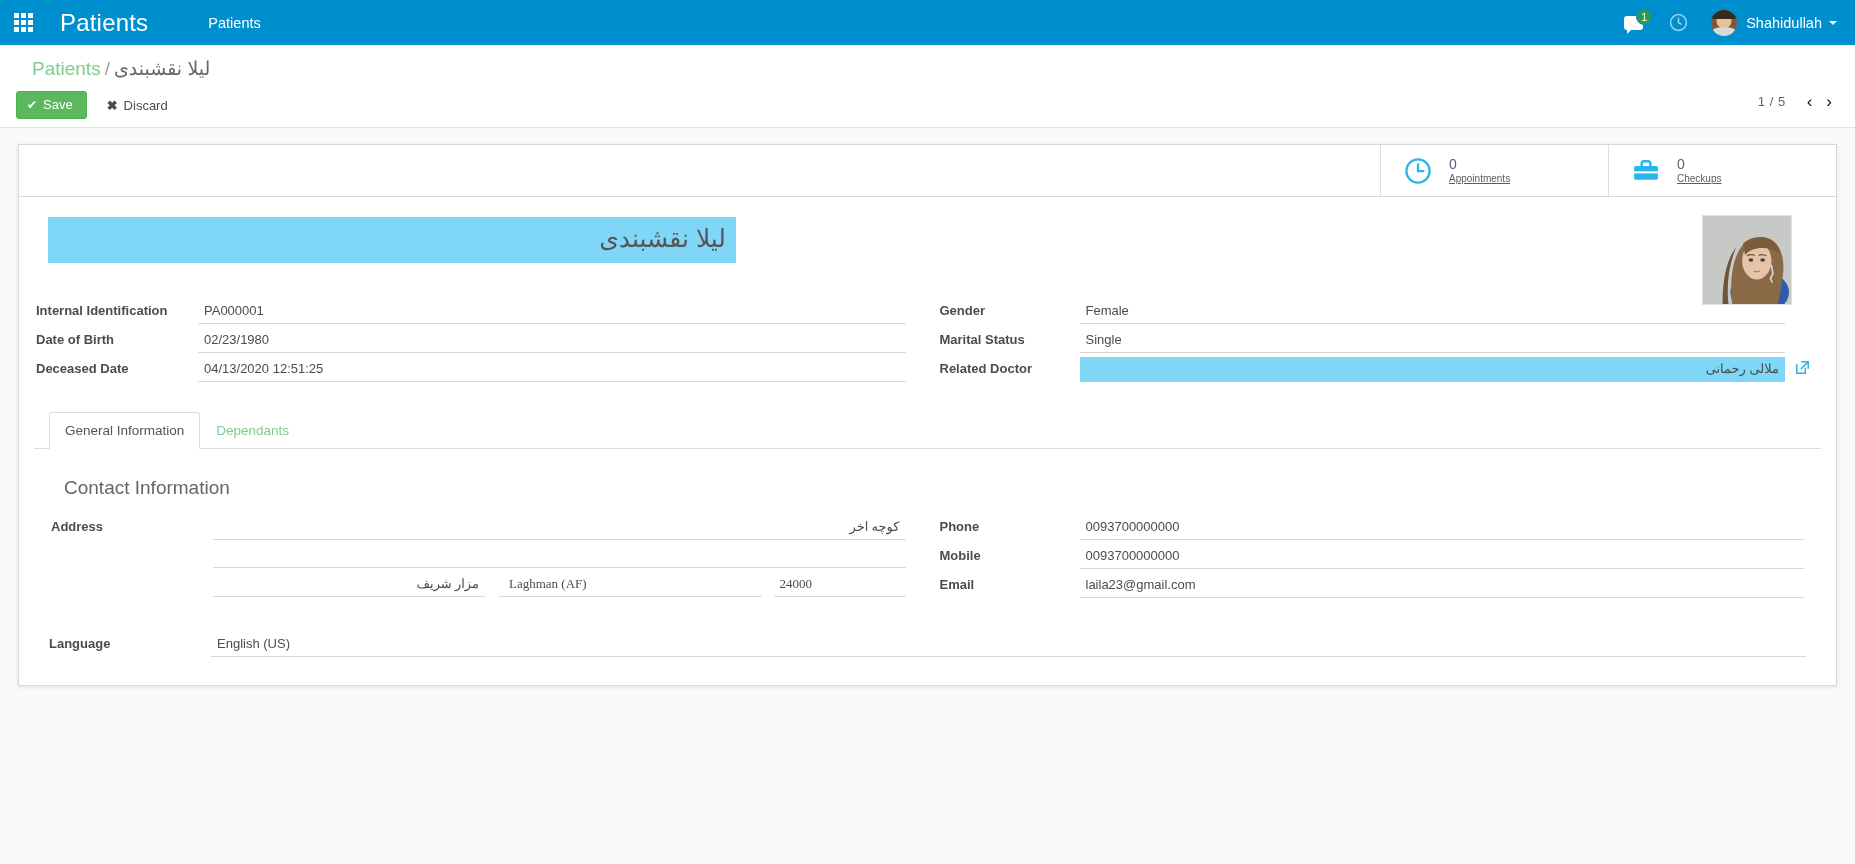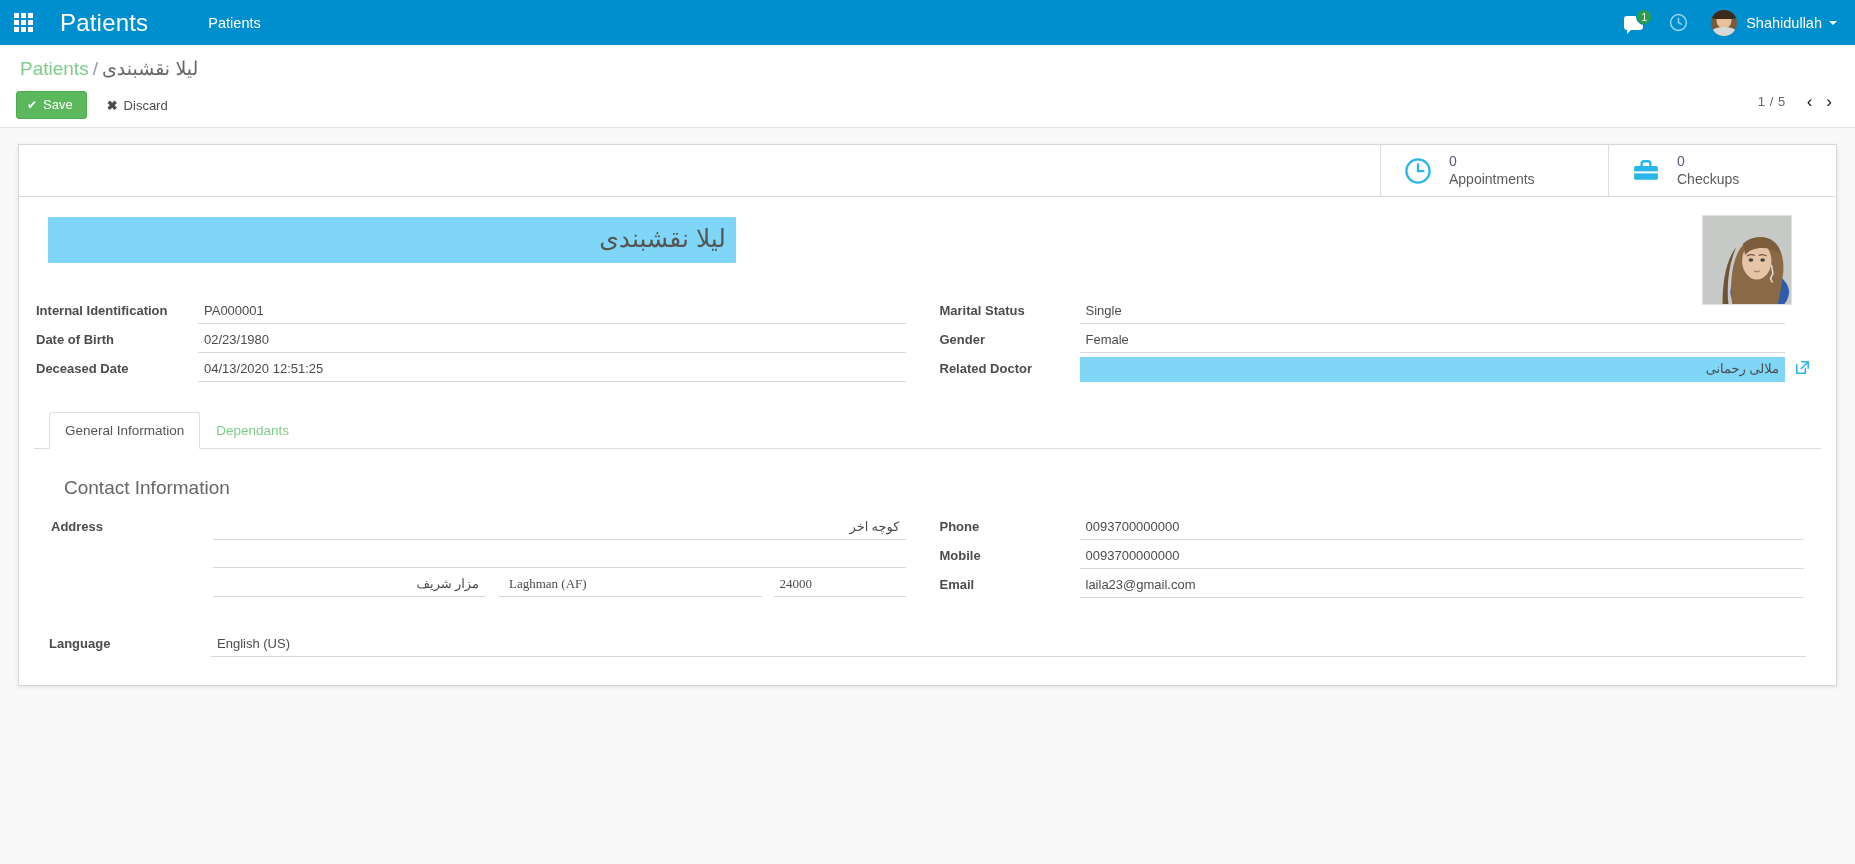--- a/index.html
+++ b/index.html
@@ -129,21 +129,21 @@
     margin-left: 7px;
     width: 0; height: 0;
     border-left: 4px solid transparent;
     border-right: 4px solid transparent;
     border-top: 4px solid #ffffff;
   }
 
   
   .control-panel {
     background: #ffffff;
-    padding: 0 0 0 4px;
+    padding: 0 0 0 16px;
     position: relative;
     border-bottom: 1px solid #e3e3e3;
     height: 83px;
   }
   .breadcrumb {
     font-size: 19px;
     padding: 12px 0 0 16px;
     color: #666666;
   }
   .breadcrumb a {
@@ -223,21 +223,21 @@
     display: flex;
     align-items: center;
     padding: 0 26px 0 22px;
     border-left: 1px solid #dddddd;
     cursor: pointer;
     min-width: 228px;
   }
   .stat-icon { width: 30px; height: 30px; margin-right: 16px; flex: none; }
   .stat-text { display: flex; flex-direction: column; line-height: 1.25; }
   .stat-value { font-size: 14px; color: #5a5a7a; }
-  .stat-label { font-size: 14px; color: #5c5c5c; }
+  .stat-label { font-size: 10px; color: #5c5c5c; text-decoration: underline; }
 
   
   .sheet-body { padding: 16px 15px 24px 15px; position: relative; }
 
   .title-row { display: flex; align-items: flex-start; }
   .title-field {
     flex: none;
     width: 688px;
     background: #7fd6f7;
     padding: 7px 10px 10px 10px;
@@ -514,28 +514,28 @@
           <div class="frow">
             <div class="flabel">Deceased Date</div>
             <div class="fval">04/13/2020 12:51:25</div>
           </div>
 
         </div>
 
         <div class="col right">
 
           <div class="frow">
+            <div class="flabel">Gender</div>
+            <div class="fselect">Female</div>
+            <div class="ext-link"></div>
+          </div>
+
+          <div class="frow">
             <div class="flabel">Marital Status</div>
             <div class="fselect">Single</div>
-            <div class="ext-link"></div>
-          </div>
-
-          <div class="frow">
-            <div class="flabel">Gender</div>
-            <div class="fselect">Female</div>
             <div class="ext-link"></div>
           </div>
 
           <div class="frow">
             <div class="flabel">Related Doctor</div>
             <div class="fval highlight rtl">ملالی رحمانی</div>
             <div class="ext-link">
               <svg viewBox="0 0 24 24">
                 <path d="M4 8 v12 h12 V13" fill="none" stroke="#29b6e8" stroke-width="2.2" stroke-linecap="round"></path>
                 <path d="M11 4 h9 v9" fill="none" stroke="#29b6e8" stroke-width="2.2" stroke-linecap="round" stroke-linejoin="round"></path>

